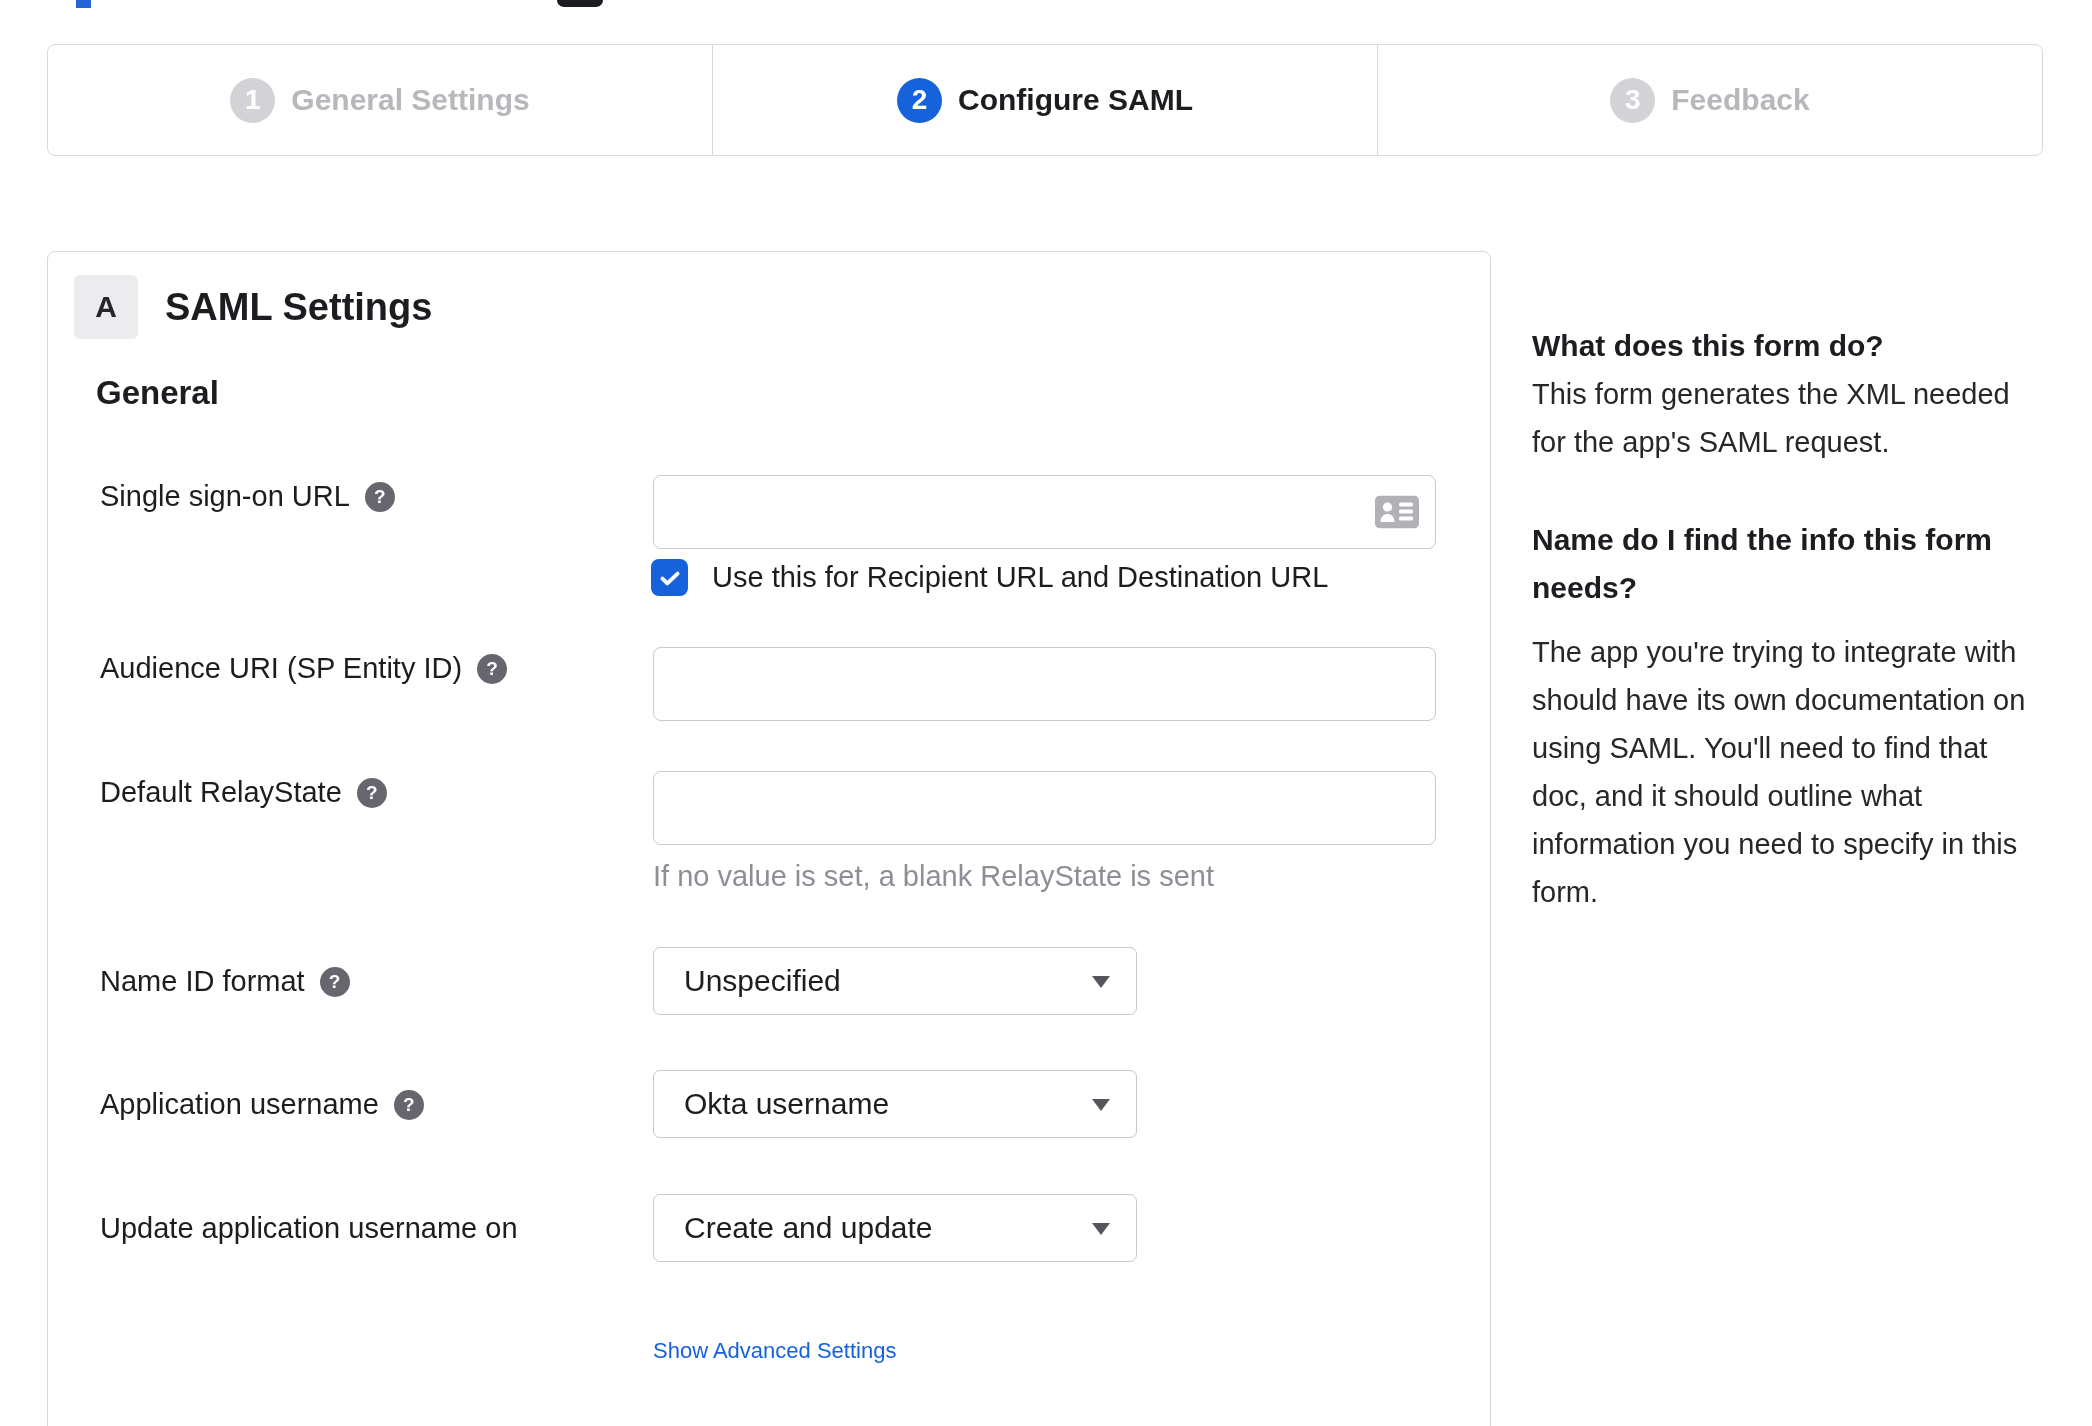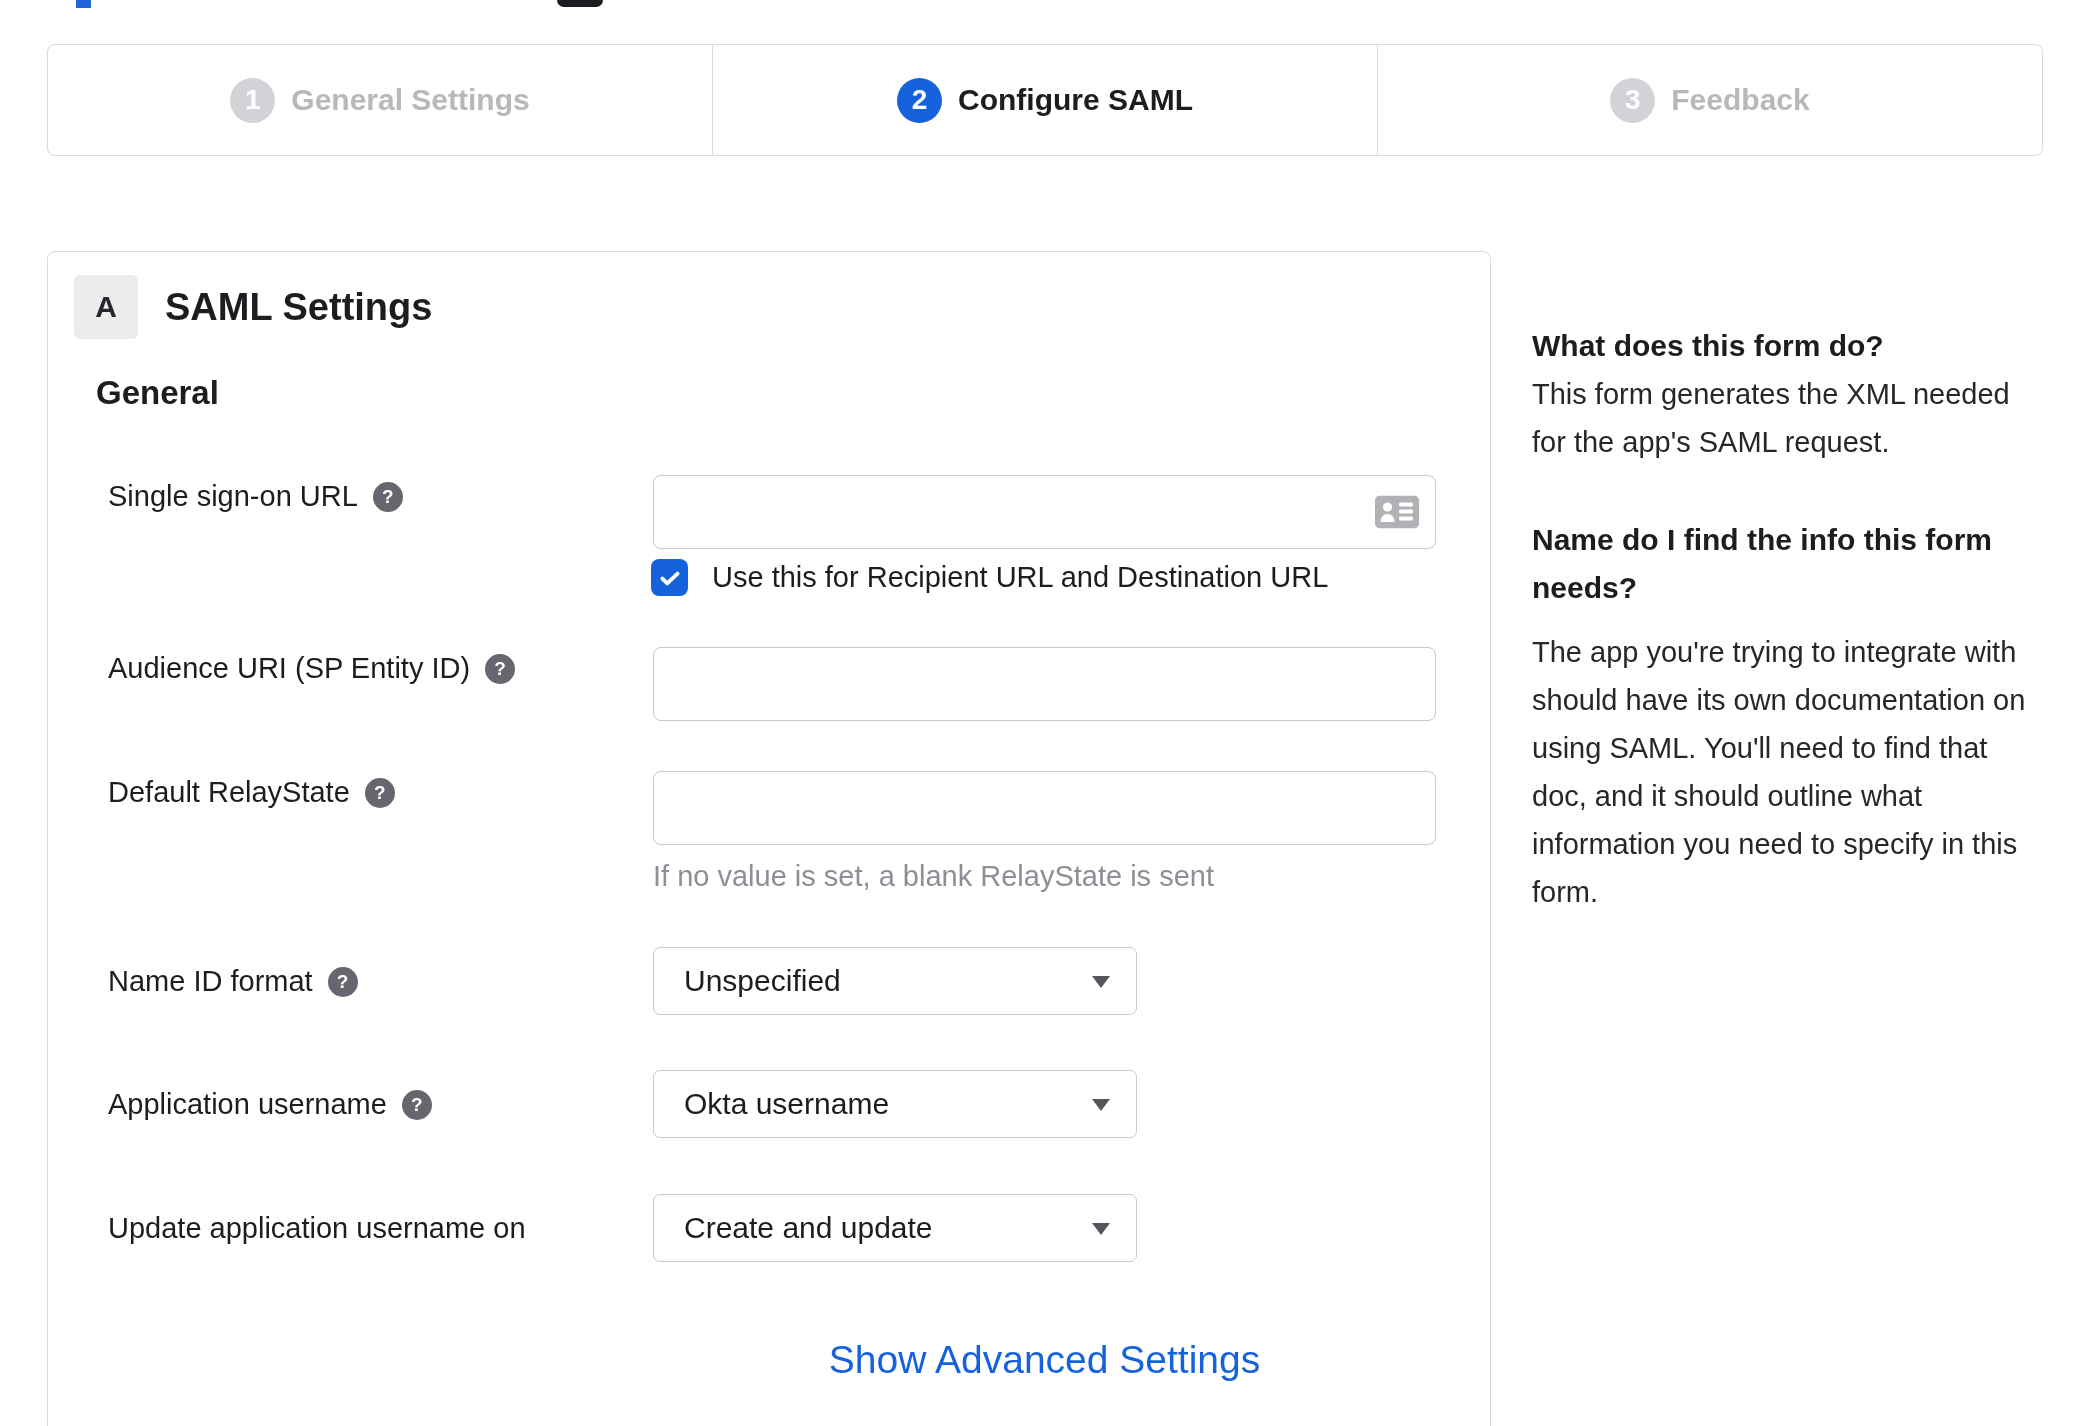--- a/index.html
+++ b/index.html
@@ -27,21 +27,21 @@
   
   .panel { position:absolute; left:47px; top:251px; width:1444px; height:1185px;
            background:#fff; border:1px solid #d9d9dd; border-radius:8px; }
   .badge { position:absolute; left:26px; top:23px; width:64px; height:64px; background:#ececee;
            border-radius:6px; display:flex; align-items:center; justify-content:center;
            font-size:30px; font-weight:700; color:#26262b; }
   .panel-title { position:absolute; left:117px; top:23px; height:64px; display:flex;
                  align-items:center; font-size:38px; font-weight:700; }
   .section-heading { position:absolute; left:48px; top:122px; font-size:33px; font-weight:700; }
 
-  .f-label { position:absolute; left:60px; font-size:29px; color:#1d1d21; white-space:nowrap;
+  .f-label { position:absolute; left:52px; font-size:29px; color:#1d1d21; white-space:nowrap;
              display:flex; align-items:center; gap:15px; }
   .help { width:30px; height:30px; border-radius:50%; background:#66666e; color:#fff;
           display:inline-flex; align-items:center; justify-content:center;
           font-size:19px; font-weight:700; flex:0 0 auto; cursor:pointer; }
 
   .t-input { position:absolute; left:605px; width:783px; height:74px; background:#fff;
              border:1px solid #c8c8cd; border-radius:8px; }
   .t-input input { position:absolute; inset:0; border:none; outline:none; background:transparent;
                    font-size:29px; padding:0 70px 0 24px; font-family:inherit; color:#1d1d21;
                    border-radius:8px; }
@@ -56,22 +56,22 @@
   .hint { position:absolute; left:605px; font-size:29px; color:#8e8e96; }
 
   .select { position:absolute; left:605px; width:484px; height:68px; background:#fff;
             border:1px solid #c8c8cd; border-radius:7px; display:flex; align-items:center;
             padding:0 30px; cursor:pointer; }
   .select-value { font-size:30px; color:#1d1d21; }
   .select-arrow { position:absolute; right:26px; top:50%; margin-top:-5px; width:0; height:0;
                   border-left:9px solid transparent; border-right:9px solid transparent;
                   border-top:12px solid #55555c; }
 
-  .adv-link { position:absolute; left:605px; width:783px; top:1086px; text-align:center;
-              font-size:39px; font-weight:500; color:#1662dd; cursor:pointer; }
+  .adv-link { position:absolute; left:605px; width:783px; top:1086px; text-align:left;
+              font-size:22px; font-weight:500; color:#1662dd; cursor:pointer; }
 
   
   .sidebar { position:absolute; left:1532px; top:322px; width:512px; }
   .sb-q { font-size:30px; font-weight:700; line-height:48px; color:#1d1d21; }
   .sb-a { font-size:29px; font-weight:400; line-height:48px; color:#26262b; }
   .sb-a.first { margin-bottom:50px; }
   .sb-a.second { margin-top:16px; }
 </style>
 </head>
 <body>

